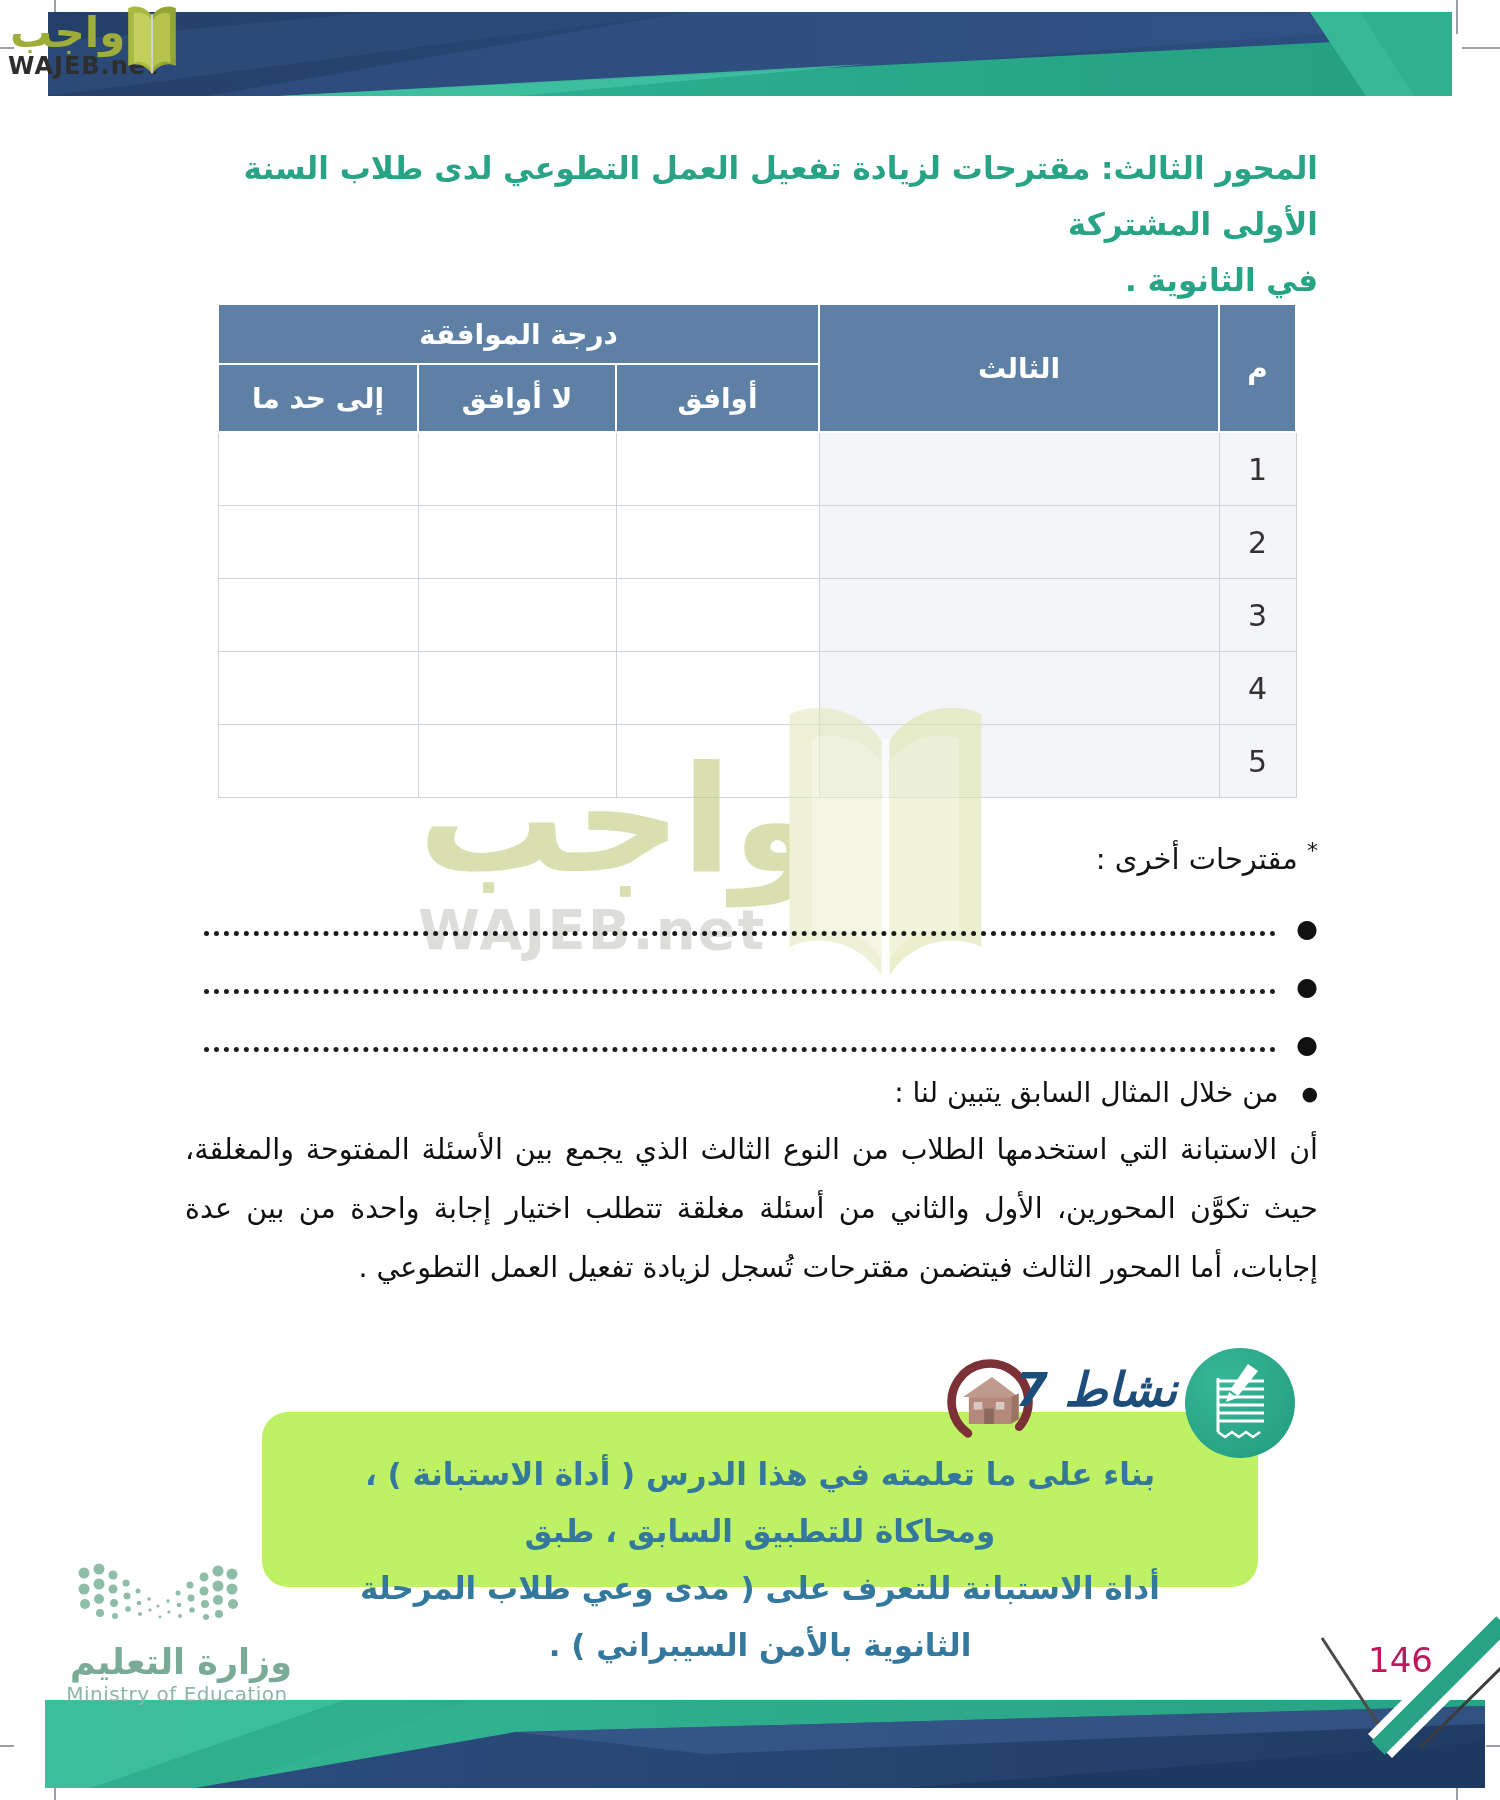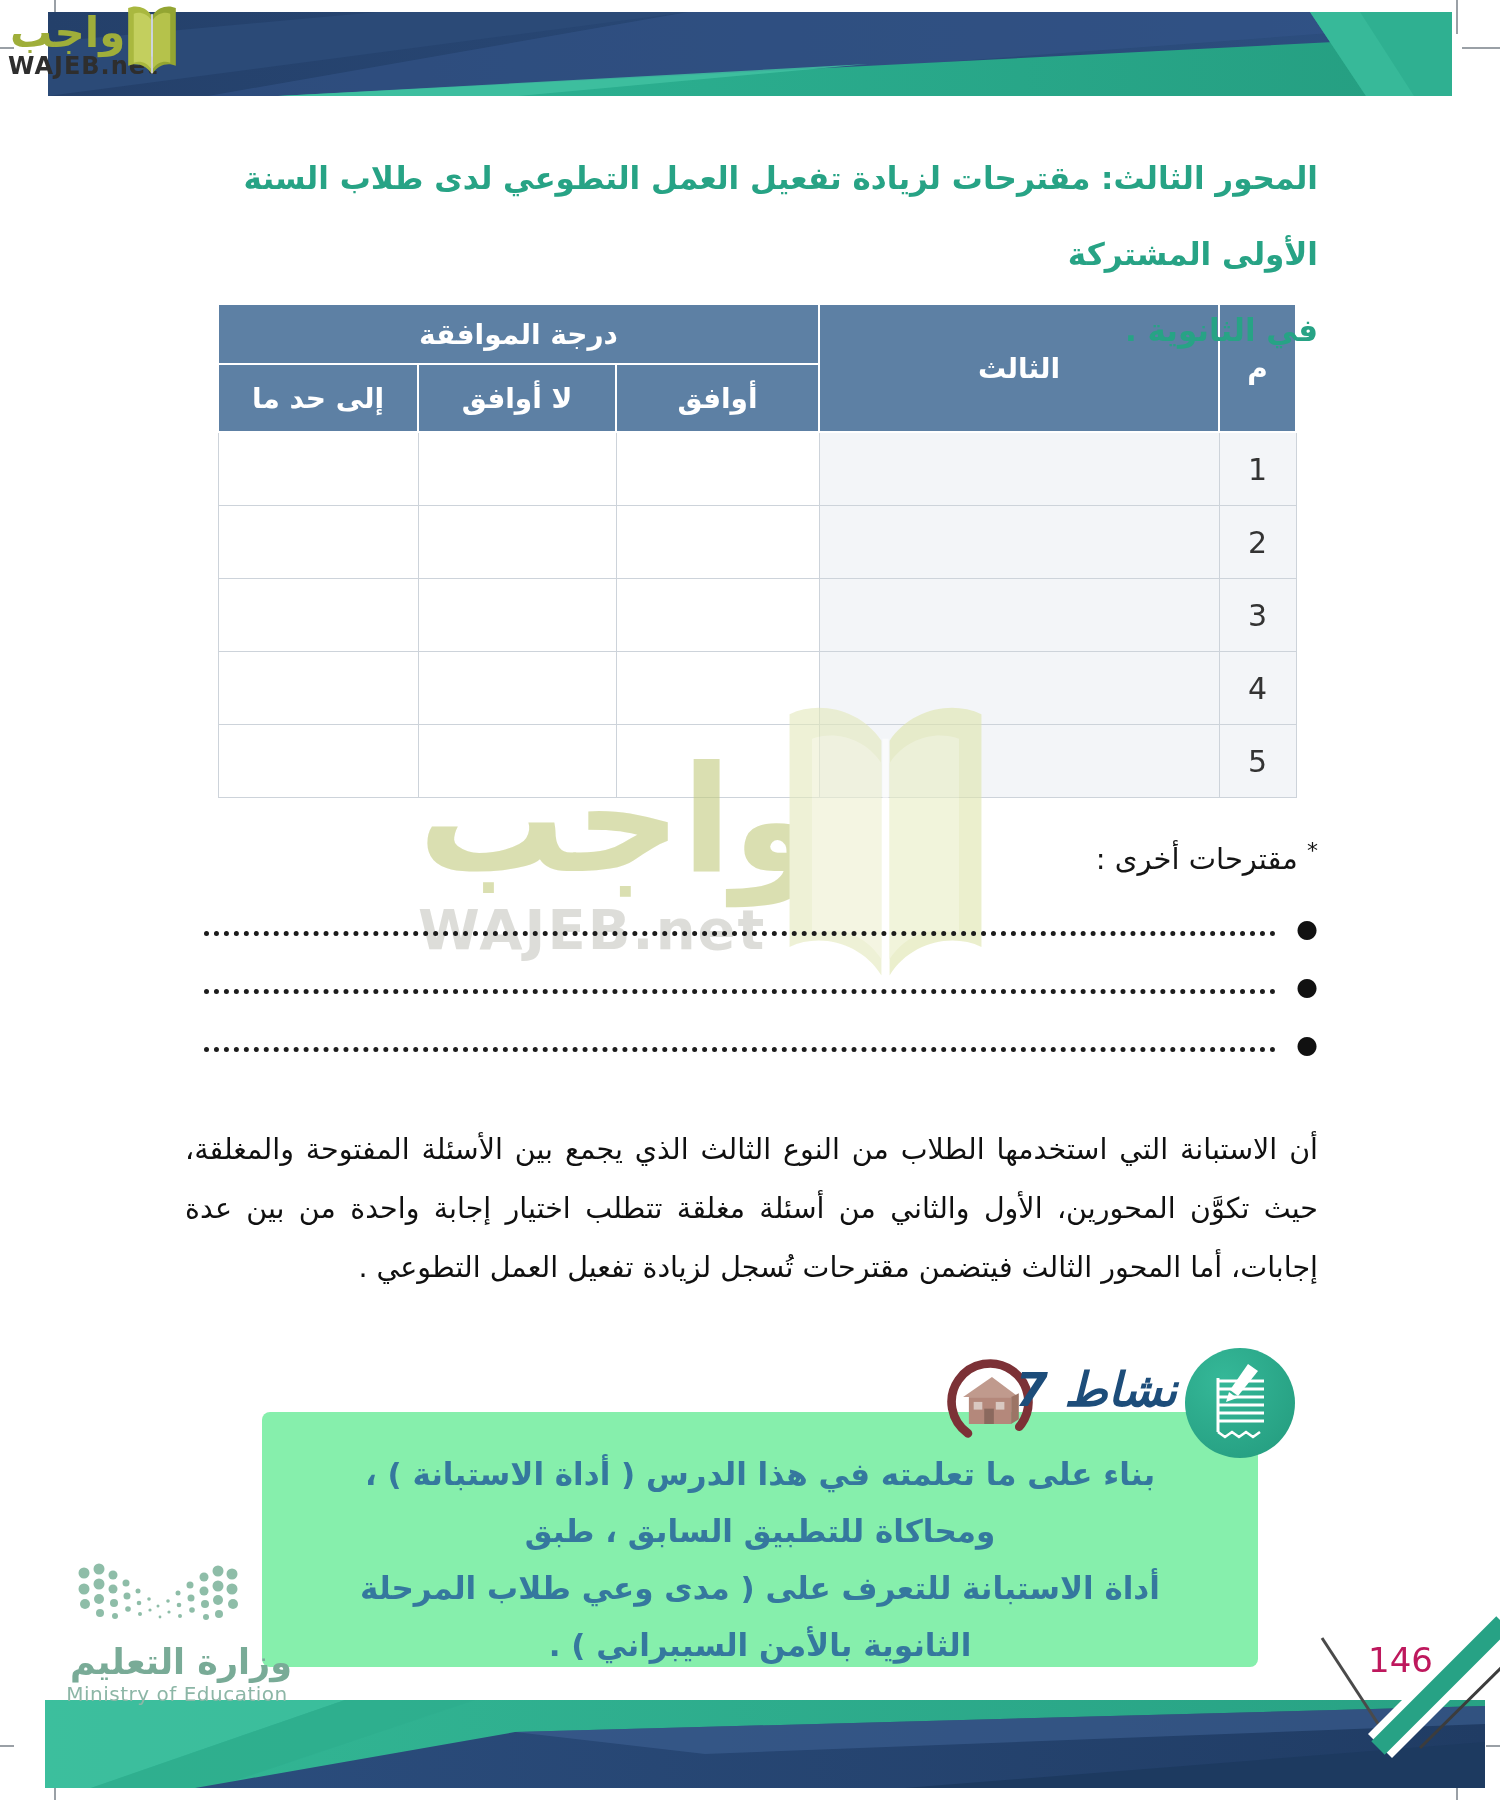--- a/index.html
+++ b/index.html
@@ -11,21 +11,21 @@
   .mark { position:absolute; background:#9aa0a6; }
   
   .banner-top { position:absolute; left:48px; top:12px; width:1404px; height:84px; z-index:1; }
   
   .wajeb-logo { position:absolute; left:4px; top:2px; width:220px; height:80px; z-index:4; }
   .wajeb-ar   { position:absolute; left:6px; top:6px; font-size:42px; font-weight:bold; color:#9fae3a; }
   .wajeb-net  { position:absolute; left:4px; top:50px; font-size:24px; font-weight:bold; color:#2e2e2e; letter-spacing:1px; }
   .wajeb-book { position:absolute; left:102px; top:2px; width:92px; height:76px; }
   
   .title-block { position:absolute; left:185px; top:140px; width:1133px; direction:rtl;
-    text-align:right; color:#27a385; font-weight:bold; font-size:31px; line-height:76px; z-index:3; }
+    text-align:right; color:#27a385; font-weight:bold; font-size:31px; line-height:56px; z-index:3; }
   
   .survey-table { position:absolute; left:217px; top:303px; width:1078px; z-index:1;
     border-collapse:collapse; direction:rtl; table-layout:fixed;
     border:1px solid #c6ccd4; }
   .survey-table th { background:#5d80a4; color:#ffffff; font-size:28px; font-weight:bold;
     border:2px solid #ffffff; text-align:center; vertical-align:middle; }
   .survey-table td { border:1px solid #cdd3da; height:70px; background:#ffffff; }
   .survey-table .h-top { height:56px; }
   .survey-table .h-sub { height:64px; }
   .cell-num  { font-size:30px; color:#333333; text-align:center; background:#f3f5f8 !important; }
@@ -50,22 +50,22 @@
     font-size:28px; color:#111111; z-index:3; }
   .observation .obs-bullet { font-size:19px; vertical-align:2px; margin-left:14px; }
   .body-paragraph { position:absolute; left:185px; top:1120px; width:1133px; direction:rtl;
     text-align:justify; font-size:28.5px; line-height:59px; color:#101010; z-index:3; }
   
   .activity-circle { position:absolute; left:1185px; top:1348px; width:110px; height:110px;
     border-radius:50%; background:radial-gradient(circle at 35% 30%, #35b898, #239a7d); z-index:5; }
   .activity-label { position:absolute; left:1005px; top:1362px; width:172px; direction:rtl;
     font-size:47px; font-weight:bold; color:#1d4d7a; text-align:right; z-index:5;font-style:italic; }
   .house-icon { position:absolute; left:942px; top:1352px; width:96px; height:96px; z-index:4; }
-  .activity-box { position:absolute; left:262px; top:1412px; width:996px; height:255px;
-    background:#86efac; border-radius:8px; box-sizing:border-box; padding:34px 40px 0 40px;
+  .activity-box { position:absolute; left:262px; top:1412px; width:996px; height:175px;
+    background:#bef264; border-radius:26px; box-sizing:border-box; padding:34px 40px 0 40px;
     direction:rtl; text-align:center; font-weight:bold; color:#35789e; font-size:31px;
     line-height:57px; z-index:3; }
   
   .ministry { position:absolute; left:62px; top:1558px; width:230px; text-align:center; z-index:3; }
   .ministry-dots { width:210px; height:80px; margin:0 auto; display:block; }
   .ministry-ar { font-size:35px; font-weight:bold; color:#79ab97; margin-top:4px;text-align:right; }
   .ministry-en { font-size:20px; color:#8cb6a6; letter-spacing:.5px; }
   
   .banner-bottom { position:absolute; left:45px; top:1700px; width:1440px; height:88px; z-index:2; }
   .checkmark { position:absolute; left:1300px; top:1596px; width:205px; height:200px; z-index:5; }
@@ -209,20 +209,24 @@
     <div class="answer-row">
       <span class="answer-bullet">●</span>
       <span class="answer-dots"></span>
     </div>
     <div class="answer-row">
       <span class="answer-bullet">●</span>
       <span class="answer-dots"></span>
     </div>
   </div>
 
+  <div class="observation">
+    <span class="obs-bullet">●</span>
+    <span>من خلال المثال السابق يتبين لنا :</span>
+  </div>
 
   <div class="body-paragraph">أن الاستبانة التي استخدمها الطلاب من النوع الثالث الذي يجمع بين الأسئلة المفتوحة والمغلقة، حيث تكوَّن المحورين، الأول والثاني من أسئلة مغلقة تتطلب اختيار إجابة واحدة من بين عدة إجابات، أما المحور الثالث فيتضمن مقترحات تُسجل لزيادة تفعيل العمل التطوعي .</div>
 
   <div class="activity-circle">
     <svg viewBox="0 0 110 110" width="110" height="110">
       <line x1="33" y1="30" x2="33" y2="84" stroke="#ffffff" stroke-width="3"></line>
       <line x1="33" y1="33" x2="79" y2="33" stroke="#ffffff" stroke-width="3.2"></line>
       <line x1="33" y1="41" x2="79" y2="41" stroke="#ffffff" stroke-width="3.2"></line>
       <line x1="33" y1="49" x2="79" y2="49" stroke="#ffffff" stroke-width="3.2"></line>
       <line x1="33" y1="57" x2="79" y2="57" stroke="#ffffff" stroke-width="3.2"></line>

